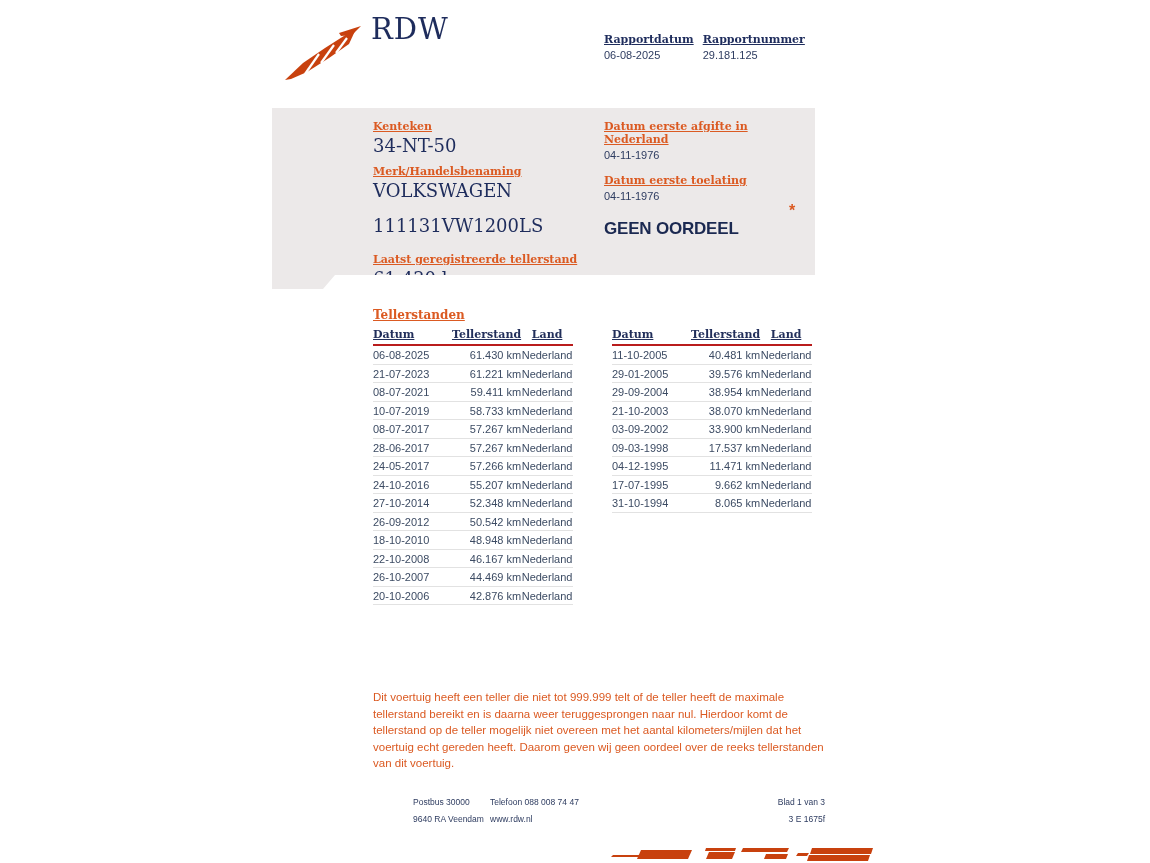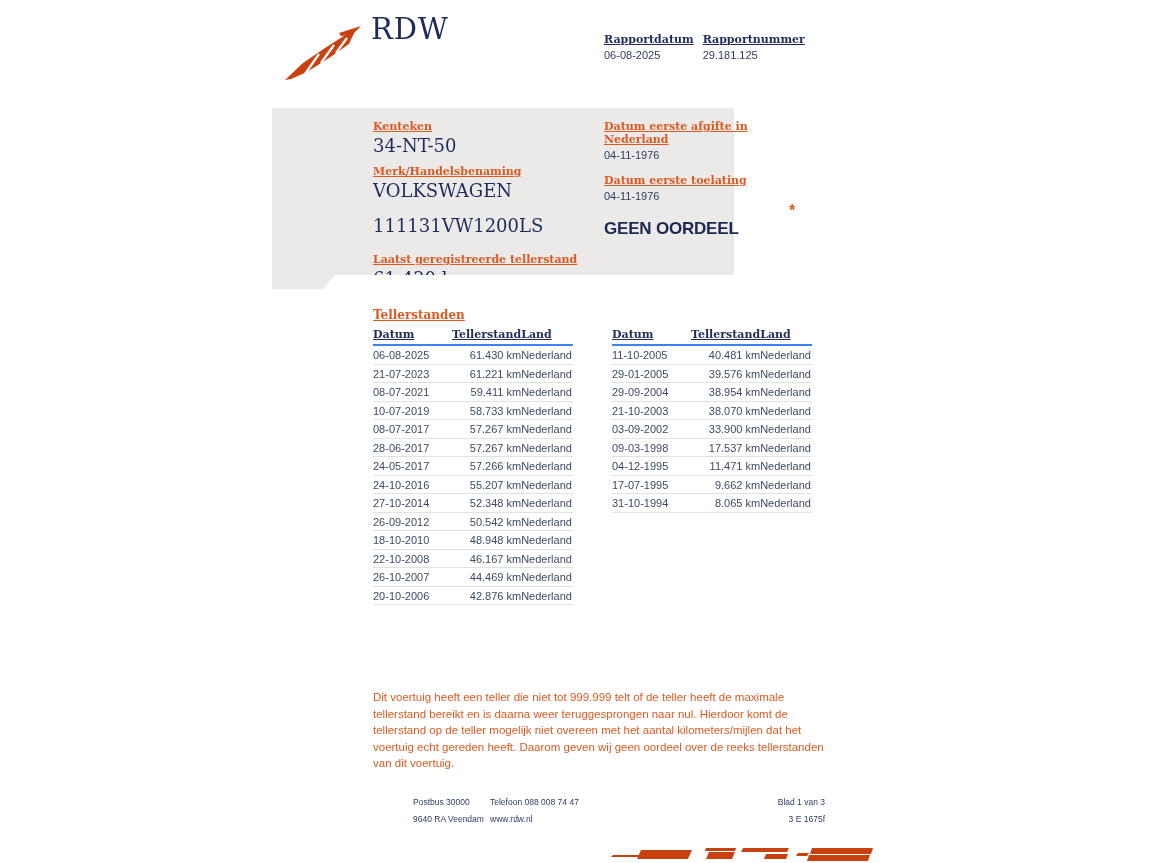--- a/index.html
+++ b/index.html
@@ -12,46 +12,46 @@
              font-size:29px;color:#1E2C5C;letter-spacing:1px;}
   .report-head{position:absolute;left:604px;top:20px;width:230px;}
   .report-title{font-family:"DejaVu Serif",serif;font-size:20px;color:#DB5A22;margin:0;}
   .meta-row{display:flex;margin-top:13px;}
   .meta-col{margin-right:9px;min-width:69px;}
   .meta-label{font-family:"DejaVu Serif",serif;font-weight:bold;font-size:11px;
               color:#1E2C5C;text-decoration:underline;}
   .meta-value{font-size:11px;color:#2E3C60;margin-top:3px;}
 
   
-  .panel{position:absolute;left:272px;top:108px;width:462px;height:181px;background:#ECE9E9;
+  .panel{position:absolute;left:272px;top:108px;width:543px;height:181px;background:#ECE9E9;
          clip-path:polygon(0 0,543px 0,543px 167px,63px 167px,51px 181px,0 181px);}
   .panel-left{position:absolute;left:101px;top:12px;width:220px;}
   .panel-right{position:absolute;left:332px;top:12px;width:185px;}
   .field-label{font-family:"DejaVu Serif",serif;font-weight:bold;font-size:11px;
                color:#DB5A22;text-decoration:underline;margin:0 0 1px;}
   .field-value-big{font-family:"DejaVu Serif",serif;font-size:18px;color:#1E2C5C;
                    line-height:23px;margin:0 0 6px;}
   .field-value-sm{font-size:11px;color:#2E3C60;margin:3px 0 13px;}
   .mt8{margin-top:8px;} .mt16{margin-top:16px;}
   .oordeel{font-size:17px;font-weight:bold;color:#1B2951;letter-spacing:-0.2px;margin-top:17px;}
   .panel-ast{position:absolute;left:517px;top:94px;font-size:16px;font-weight:bold;color:#DB5A22;}
 
   
   .tables{position:absolute;left:373px;top:308px;width:440px;}
   .section-title{font-family:"DejaVu Serif",serif;font-weight:bold;font-size:12px;
                  color:#DB5A22;text-decoration:underline;}
   .tables-row{display:flex;margin-top:6px;align-items:flex-start;}
   table.km{border-collapse:collapse;width:200px;font-size:11px;color:#3C4B63;}
   table.km:first-child{margin-right:39px;}
   table.km th{font-family:"DejaVu Serif",serif;font-weight:bold;font-size:11px;color:#222F5B;
-              text-decoration:underline;border-bottom:2px solid #3b82f6;padding:0 0 3px;}
+              text-decoration:underline;border-bottom:2px solid #b91c1c;padding:0 0 3px;}
   table.km td{padding:3px 0 2.5px;border-bottom:1px solid #E2E2E2;}
   table.km th:nth-child(1),table.km td:nth-child(1){text-align:left;width:84px;}
   table.km th:nth-child(2),table.km td:nth-child(2){text-align:right;width:64px;}
-  table.km th:nth-child(3),table.km td:nth-child(3){text-align:left;width:52px;}
+  table.km th:nth-child(3),table.km td:nth-child(3){text-align:center;width:52px;}
 
   
   .footnote{position:absolute;left:373px;top:685px;width:456px;}
   .fn-head{font-size:13px;font-weight:bold;color:#1B2951;}
   .fn-ast{color:#DB5A22;font-size:12px;margin-right:4px;vertical-align:1px;}
   .fn-text{font-size:11.5px;line-height:16.5px;color:#DB5A22;margin-top:4px;}
 
   
   .footer{position:absolute;left:373px;top:797px;width:452px;font-size:8.5px;color:#2E3C60;}
   .footer-line{display:flex;margin-bottom:6.5px;padding-left:40px;}

